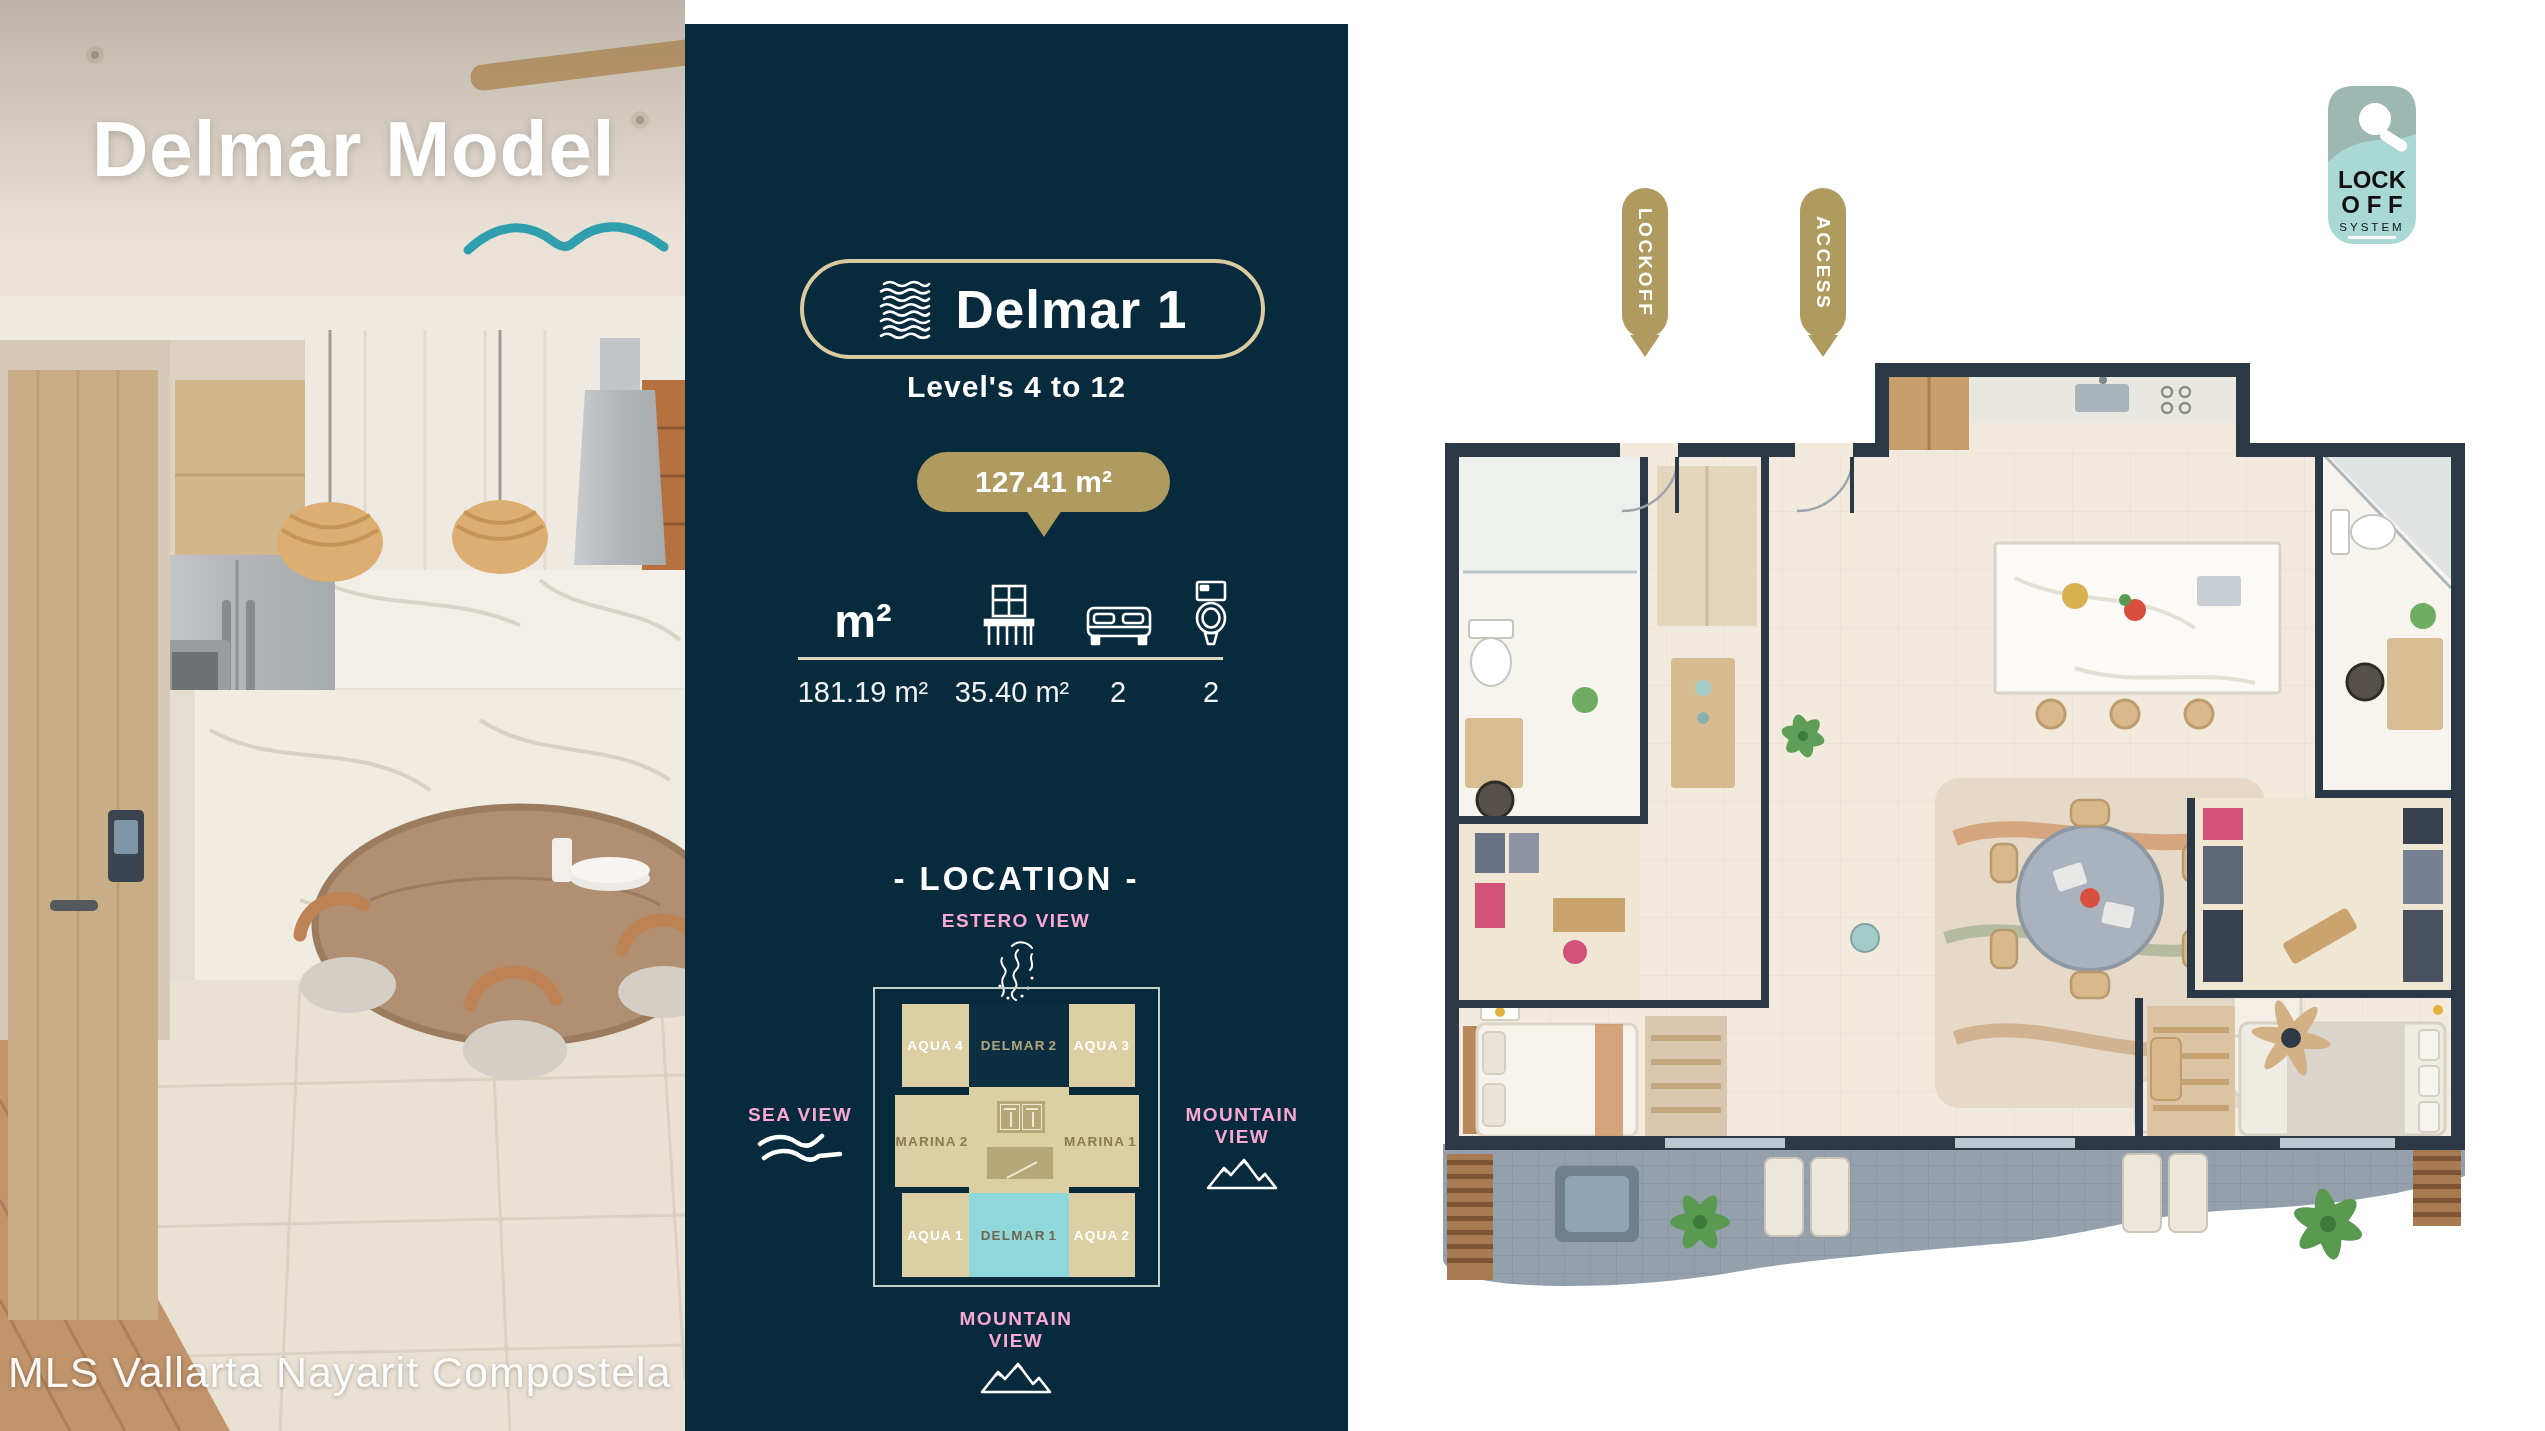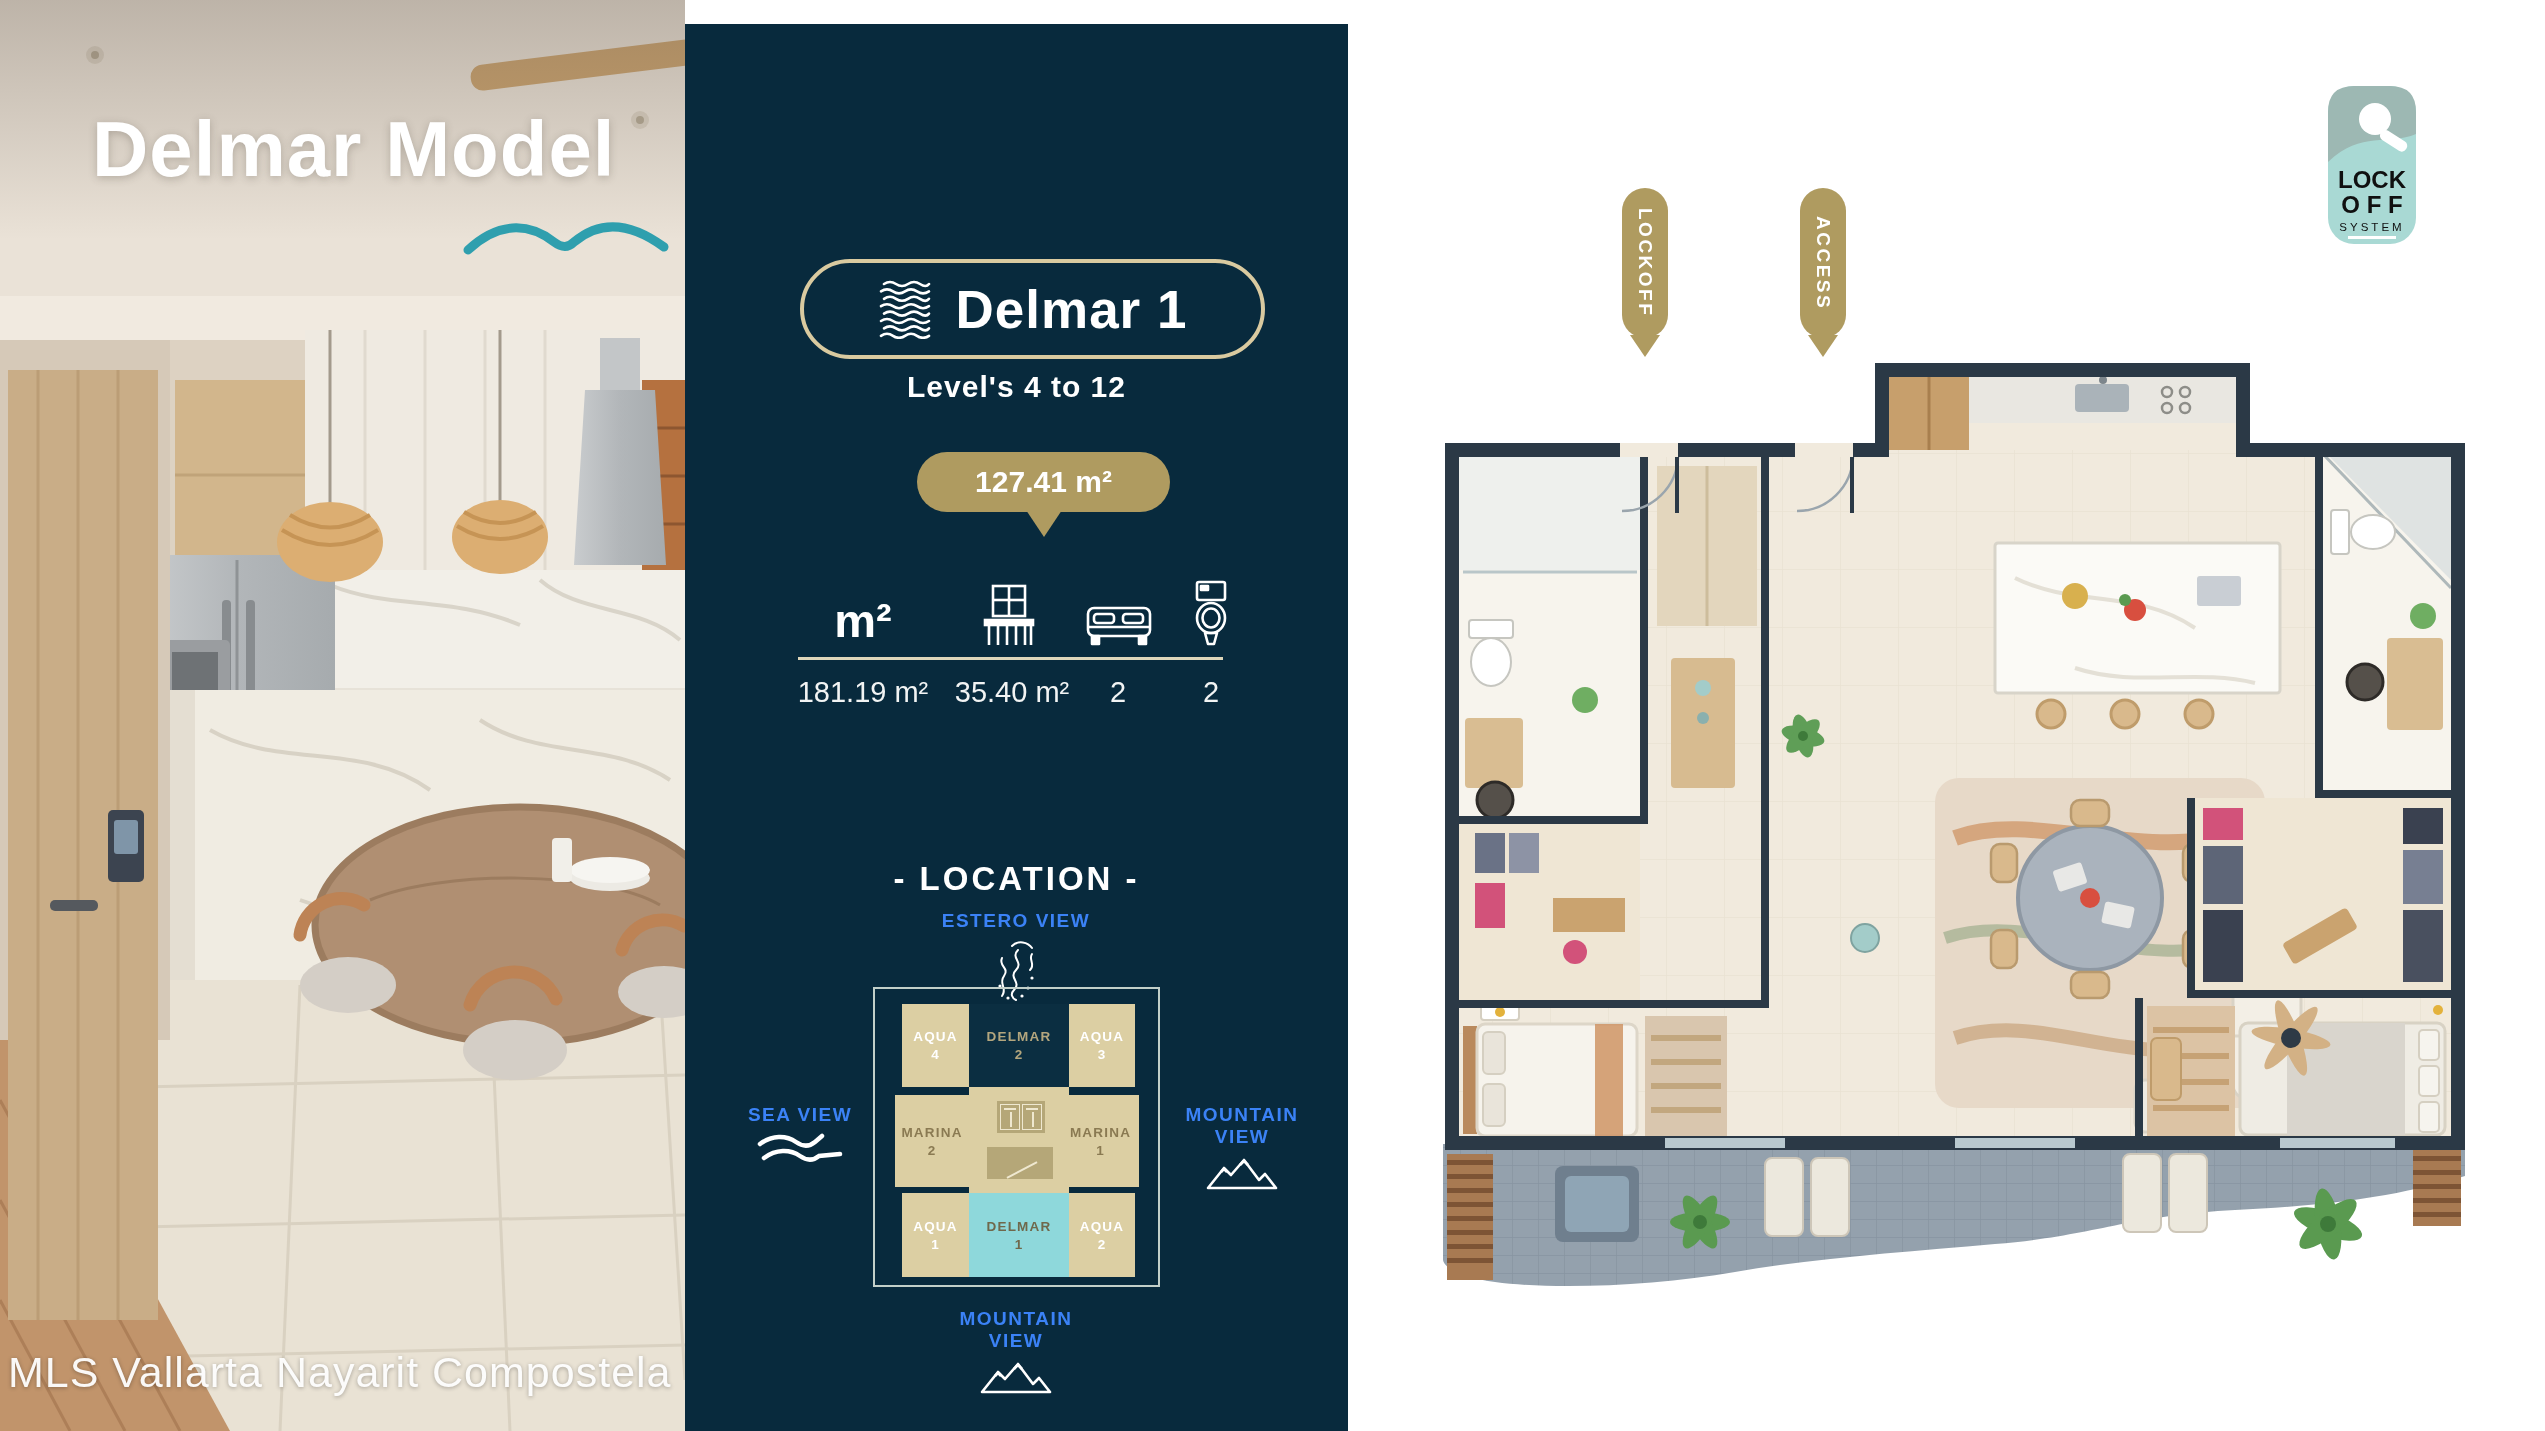--- a/index.html
+++ b/index.html
@@ -18,26 +18,26 @@
   .unit-pill { position:absolute; left:115px; top:235px; width:465px; height:100px; border:4px solid #d9caa0; border-radius:52px; display:flex; align-items:center; justify-content:center; gap:24px; }
   .unit-pill .unit-name { color:#fff; font-size:53px; font-weight:700; letter-spacing:1px; }
   .levels { position:absolute; left:0; top:346px; width:100%; text-align:center; color:#fff; font-size:30px; font-weight:700; letter-spacing:1px; }
   .area-badge { position:absolute; left:232px; top:428px; width:253px; height:60px; background:#af9b60; border-radius:30px; display:flex; align-items:center; justify-content:center; color:#fff; font-size:30px; font-weight:700; }
   .area-badge::after { content:""; position:absolute; left:50%; bottom:-25px; transform:translateX(-50%); border:18px solid transparent; border-bottom:0; border-top:27px solid #af9b60; }
   .spec-col { position:absolute; width:140px; display:flex; flex-direction:column; align-items:center; justify-content:flex-end; height:74px; top:550px; }
   .spec-m2 { color:#fff; font-size:47px; font-weight:700; }
   .spec-divider { position:absolute; left:113px; top:633px; width:425px; height:3px; background:#ded6ba; }
   .spec-value { position:absolute; top:652px; width:160px; text-align:center; color:#f2f4f4; font-size:29px; font-weight:400; }
   .loc-title { position:absolute; left:0; top:836px; width:100%; text-align:center; color:#fff; font-size:33px; font-weight:700; letter-spacing:3px; }
-  .view-label { color:#3b82f6; font-size:19px; font-weight:700; letter-spacing:1.5px; text-align:center; }
+  .view-label { color:#f9a8d4; font-size:19px; font-weight:700; letter-spacing:1.5px; text-align:center; }
   .view-block { position:absolute; display:flex; flex-direction:column; align-items:center; gap:6px; }
 
   .loc-grid { position:absolute; left:188px; top:963px; width:287px; height:300px; border:2px solid #c2cfc9; }
   .loc-core { position:absolute; left:94px; top:15px; width:100px; height:272px; background:#dccfa3; }
-  .loc-cell { position:absolute; display:flex; flex-direction:column; align-items:center; justify-content:center; gap:3px; font-size:13.5px; font-weight:700; letter-spacing:1.2px; }
+  .loc-cell { position:absolute; display:flex; flex-direction:row; align-items:center; justify-content:center; gap:3px; font-size:13.5px; font-weight:700; letter-spacing:1.2px; }
   .cell-tan { background:#dccfa3; color:#ffffff; }
   .cell-navy { background:#0b2e41; color:#b3a67e; }
   .cell-cyan { background:#8ed8db; color:#6f684c; }
   .cell-marina { background:#dccfa3; color:#8a7a52; }
   .elev-box { position:absolute; left:122px; top:112px; width:48px; height:32px; background:#b5a778; display:flex; gap:2px; align-items:center; justify-content:center; }
   .elev-cell { width:20px; height:26px; border:1.5px solid #efe8d0; position:relative; }
   .elev-cell::before { content:""; position:absolute; left:50%; top:7px; bottom:2px; width:1.5px; background:#efe8d0; }
   .elev-cell::after { content:""; position:absolute; left:3px; right:3px; top:3px; height:1.5px; background:#efe8d0; }
   .stairs-box { position:absolute; left:112px; top:158px; width:66px; height:32px; background:#b5a778; }
   .stairs-box::before { content:""; position:absolute; left:18px; top:22px; width:34px; height:2px; background:#efe8d0; transform:rotate(-28deg); }

